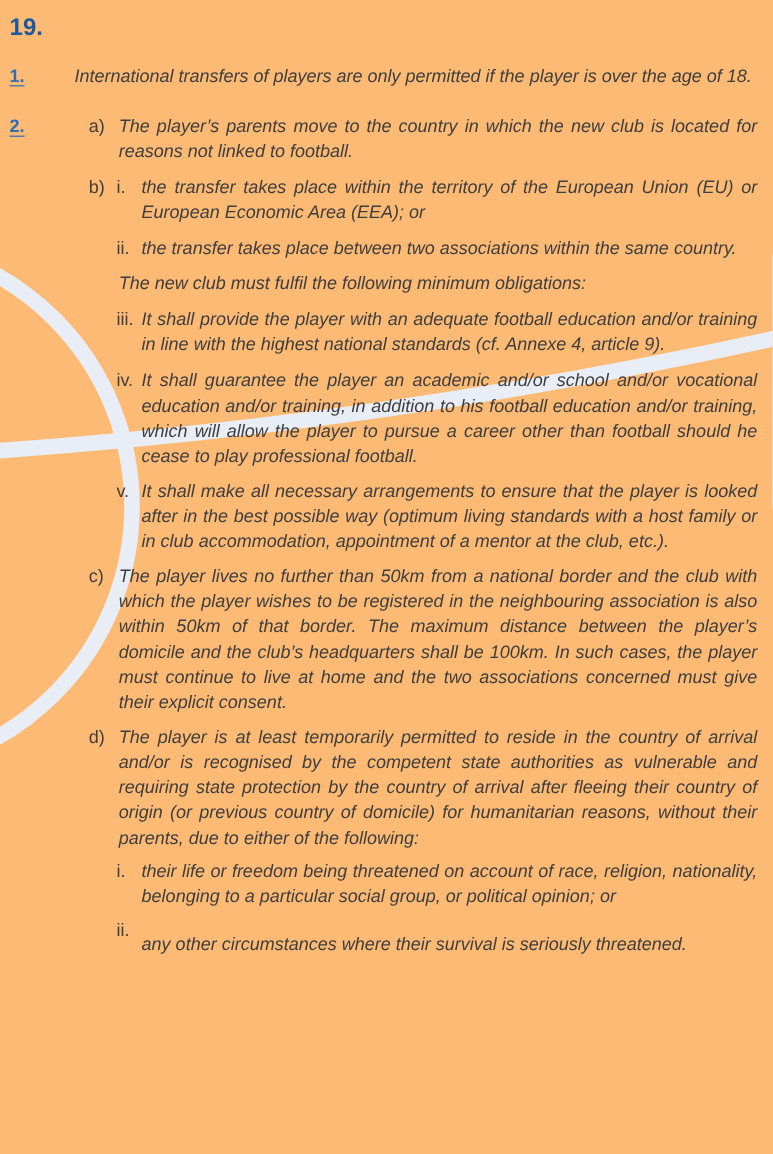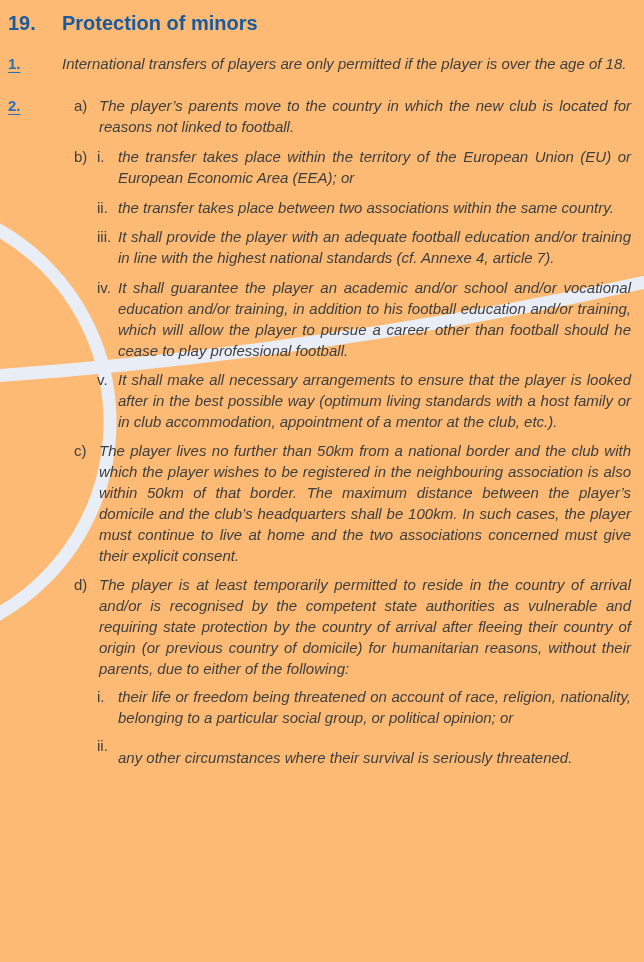--- a/index.html
+++ b/index.html
@@ -80,21 +80,20 @@
 
   <svg class="watermark" width="644" height="962" viewBox="0 0 644 962">
     <circle cx="-111" cy="422" r="221" fill="none" stroke="#e9eef6" stroke-width="13"></circle>
     <path d="M -6 376 Q 330 352 650 281" fill="none" stroke="#e9eef6" stroke-width="13"></path>
   </svg>
 
   <div class="content">
 
     <div class="row heading-row">
       <div class="num-col heading-num">19.</div>
-      <h1 class="heading-title">Protection of minors</h1>
     </div>
 
     <div class="row">
       <div class="num-col">
         <span class="item-num">1.</span>
       </div>
       <div class="item-body">
         <p class="para mb-21">International transfers of players are only permitted if the player is over the age of 18.</p>
       </div>
     </div>
@@ -123,25 +122,26 @@
               </div>
             </div>
 
             <div class="roman-row">
               <div class="roman-marker">ii.</div>
               <div class="roman-body">
                 <p class="para mb-8">the transfer takes place between two associations within the same country.</p>
               </div>
             </div>
 
+            <p class="para mb-9">The new club must fulfil the following minimum obligations:</p>
 
             <div class="roman-row">
               <div class="roman-marker">iii.</div>
               <div class="roman-body">
-                <p class="para mb-9">It shall provide the player with an adequate football education and/or training in line with the highest national standards (cf. Annexe 4, article 7).</p>
+                <p class="para mb-9">It shall provide the player with an adequate football education and/or training in line with the highest national standards (cf. Annexe 4, article 9).</p>
               </div>
             </div>
 
             <div class="roman-row">
               <div class="roman-marker">iv.</div>
               <div class="roman-body">
                 <p class="para mb-8">It shall guarantee the player an academic and/or school and/or vocational education and/or training, in addition to his football education and/or training, which will allow the player to pursue a career other than football should he cease to play professional football.</p>
               </div>
             </div>
 

